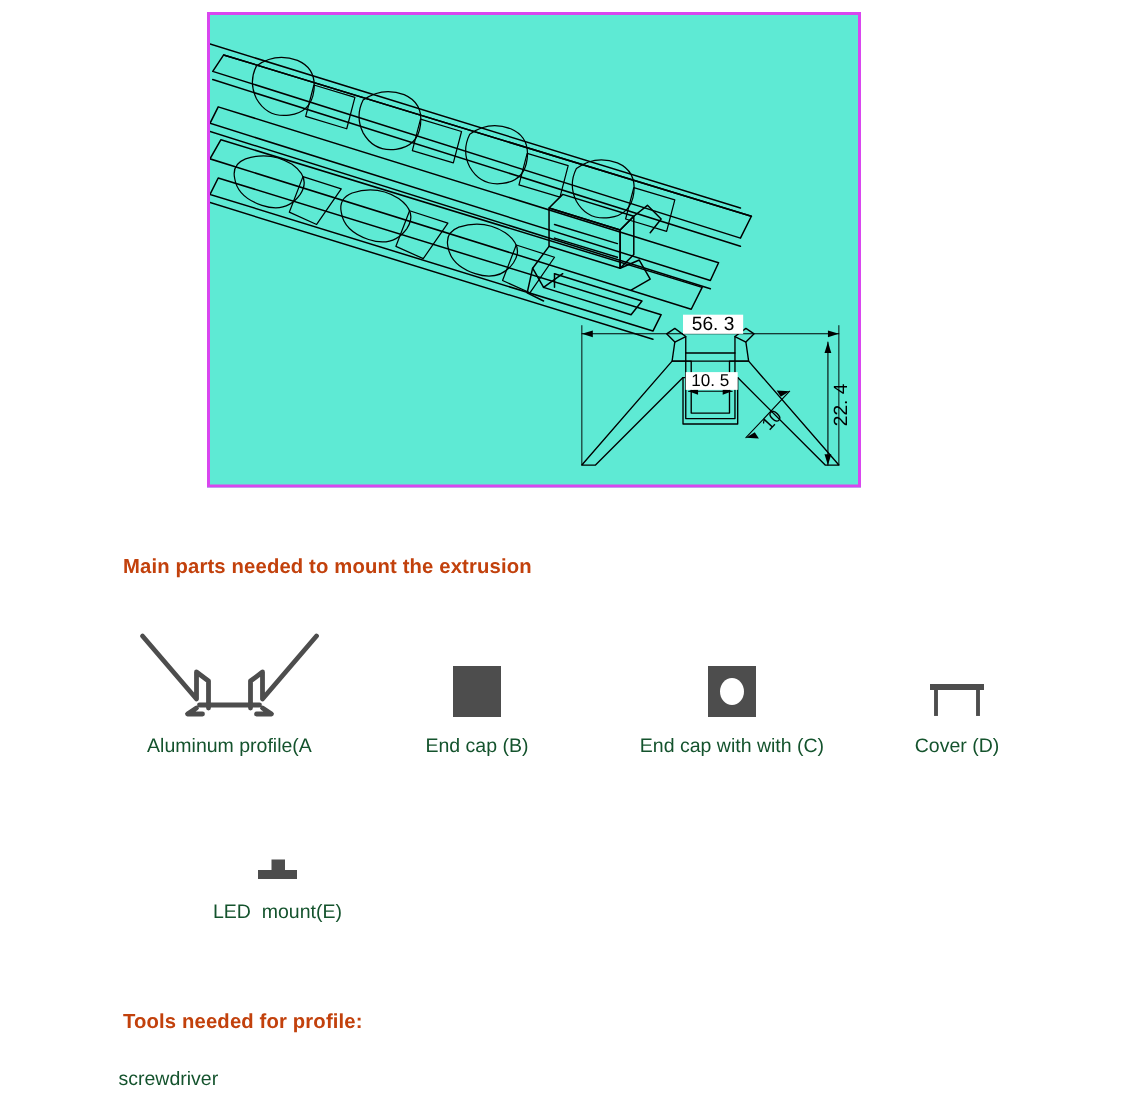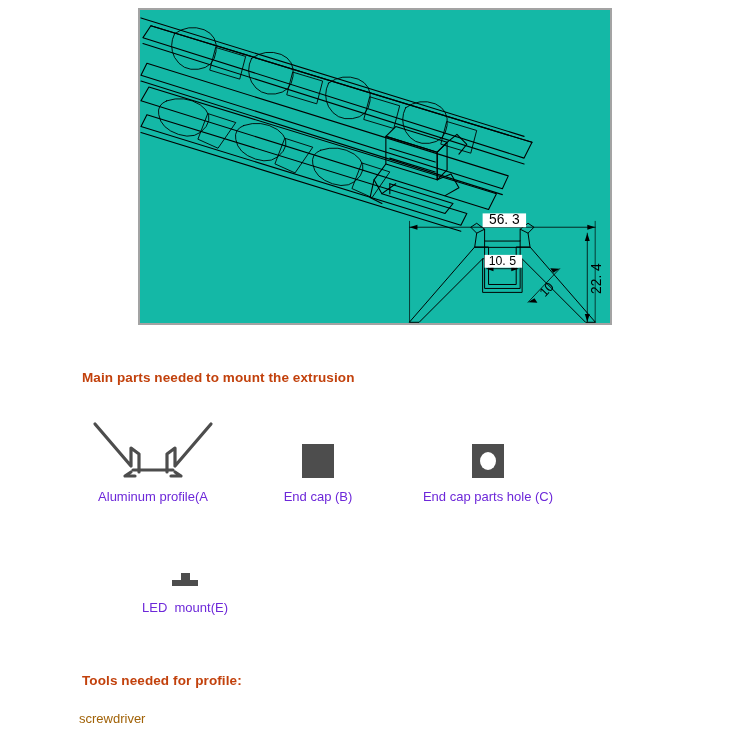--- a/index.html
+++ b/index.html
@@ -14,42 +14,42 @@
     font-family: "Liberation Sans", sans-serif;
     color: #3a3a3a;
     overflow: hidden;
   }
 
   
   #drawing-frame {
     position: absolute;
     left: 138px;
     top: 8px;
-    width: 474px;
+    width: 436px;
     height: 317px;
-    border: 2px solid #a3a3a3;
+    border: 2px solid #d946ef;
     box-sizing: border-box;
-    background: #14b8a6;
+    background: #5eead4;
   }
   #drawing-svg { display: block; width: 100%; height: 100%; }
 
   
   .section-heading {
     position: absolute;
     font-size: 13.5px;
     font-weight: bold;
     color: #c2410c;
     letter-spacing: 0.1px;
     white-space: pre;
   }
   .body-text {
     position: absolute;
     font-size: 13px;
     font-weight: normal;
-    color: #a16207;
+    color: #14532d;
     white-space: pre;
   }
 
   #parts-heading { left: 82px; top: 370px; }
   #tools-heading { left: 82px; top: 673px; }
   #tools-item    { left: 79px; top: 711px; }
 
   
   #parts-row-1 {
     position: absolute;
@@ -71,21 +71,21 @@
   }
   .part-figure {
     height: 62px;
     display: flex;
     align-items: flex-end;
     justify-content: center;
   }
   .part-caption {
     margin-top: 10px;
     font-size: 13px;
-    color: #6d28d9;
+    color: #14532d;
     white-space: pre;
     line-height: 1.1;
   }
 
   
   #cell-profile   { left: 0px;   top: 0px; width: 150px; }
   #cell-endcap    { left: 180px; top: 0px; width: 120px; }
   #cell-endcaph   { left: 320px; top: 0px; width: 180px; }
   #cell-cover     { left: 500px; top: 0px; width: 120px; }
   #cell-ledstrip  { left: 32px;  top: 0px; width: 150px; }
@@ -223,23 +223,35 @@
     <div class="part-caption">End cap (B)</div>
   </div>
 
   <div class="part-cell" id="cell-endcaph">
     <div class="part-figure">
       <svg class="icon-svg" width="36" height="40" viewBox="0 0 36 40">
         <rect x="2" y="4" width="32" height="34" fill="#4d4d4d"></rect>
         <ellipse cx="18" cy="21" rx="8" ry="9" fill="#ffffff"></ellipse>
       </svg>
     </div>
-    <div class="part-caption">End cap parts hole (C)</div>
-  </div>
-
+    <div class="part-caption">End cap with with (C)</div>
+  </div>
+
+  <div class="part-cell" id="cell-cover">
+    <div class="part-figure">
+      <svg class="icon-svg" width="44" height="34" viewBox="0 0 44 34">
+        <g fill="none" stroke="#4d4d4d" stroke-linecap="square">
+          <path d="M6,12 L38,12" stroke-width="4"></path>
+          <path d="M8,12 L8,30" stroke-width="2.6"></path>
+          <path d="M36,12 L36,30" stroke-width="2.6"></path>
+        </g>
+      </svg>
+    </div>
+    <div class="part-caption">Cover (D)</div>
+  </div>
 
 </div>
 
 <div id="parts-row-2">
   <div class="part-cell" id="cell-ledstrip">
     <div class="part-figure">
       <svg class="icon-svg" width="30" height="20" viewBox="0 0 30 20">
         <rect x="11" y="2" width="9" height="7" fill="#4d4d4d"></rect>
         <rect x="2" y="9" width="26" height="6" fill="#4d4d4d"></rect>
       </svg>

